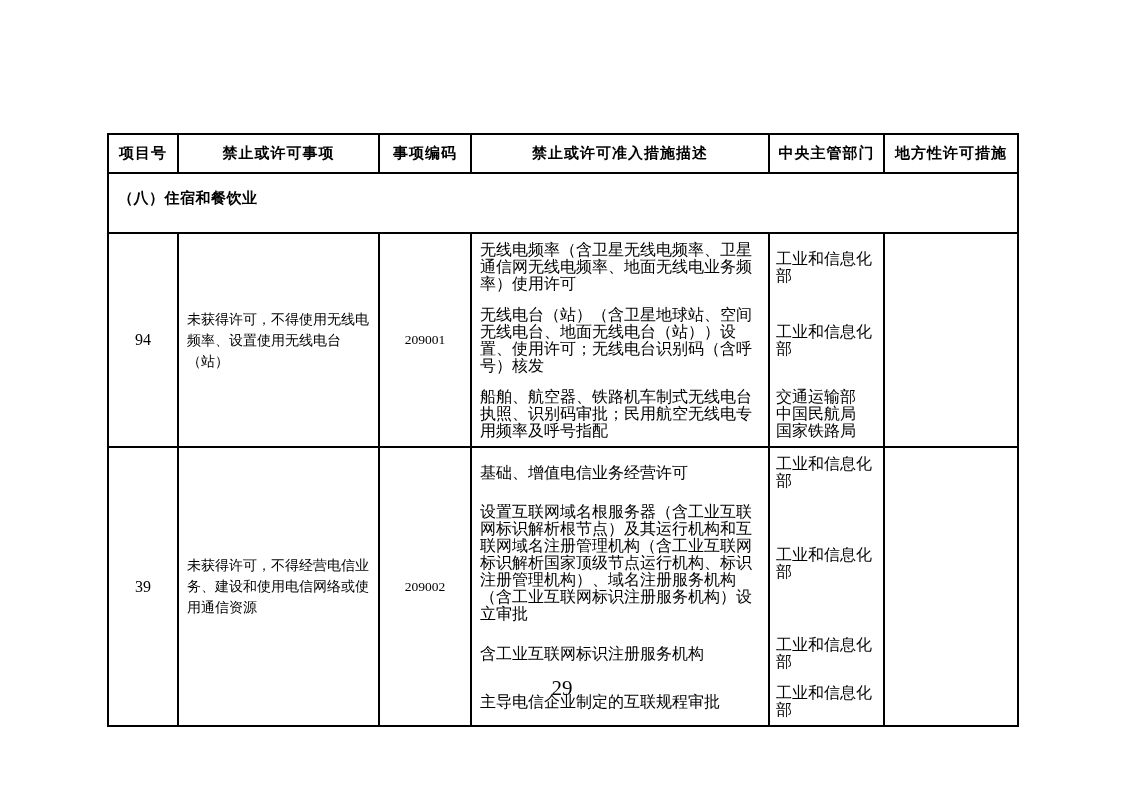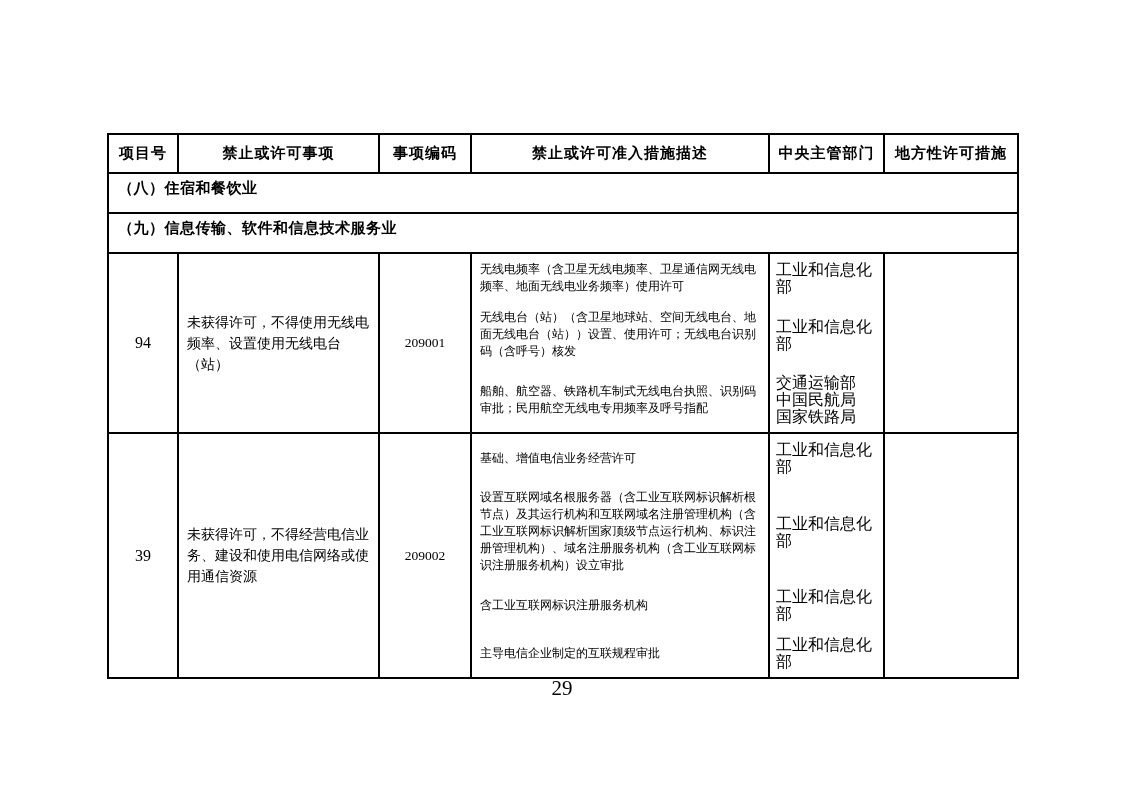--- a/index.html
+++ b/index.html
@@ -26,21 +26,21 @@
     vertical-align: middle;
   }
   tr.hrow th {
     height: 39px;
     font-size: 15px;
     font-weight: bold;
     padding: 0 2px;
     letter-spacing: 1px;
   }
   tr.srow td {
-    height: 40px;
+    height: 60px;
     font-size: 15px;
     font-weight: bold;
     text-align: left;
     padding: 0 0 10px 9px;
     letter-spacing: 0.5px;
   }
   td.c-id {
     text-align: center;
     font-size: 16px;
   }
@@ -86,21 +86,21 @@
   }
   .mrow {
     display: flex;
     align-items: center;
     padding: 7px 0;
   }
   .mdesc {
     width: 296px;
     box-sizing: border-box;
     padding: 0 6px 0 8px;
-    font-size: 12px;
+    font-size: 16px;
     line-height: 17px;
   }
   .mdept {
     width: 113px;
     box-sizing: border-box;
     padding: 0 4px 0 8px;
     font-size: 16px;
     line-height: 17px;
     white-space: pre-line;
   }
@@ -136,23 +136,20 @@
       <th>禁止或许可准入措施描述</th>
       <th>中央主管部门</th>
       <th>地方性许可措施</th>
     </tr>
 
     <tr class="srow">
       <td colspan="6">（八）住宿和餐饮业</td>
     </tr>
 
 
-    <tr class="srow">
-      <td colspan="6">（九）信息传输、软件和信息技术服务业</td>
-    </tr>
 
     <tr class="drow r53">
       <td class="c-id">94</td>
       <td class="c-item">未获得许可，不得使用无线电频率、设置使用无线电台（站）</td>
       <td class="c-code">209001</td>
       <td class="c-measures" colspan="2">
         <div class="vline"></div>
         <div class="mrow">
           <div class="mdesc">无线电频率（含卫星无线电频率、卫星通信网无线电频率、地面无线电业务频率）使用许可</div>
           <div class="mdept">工业和信息化部</div>

